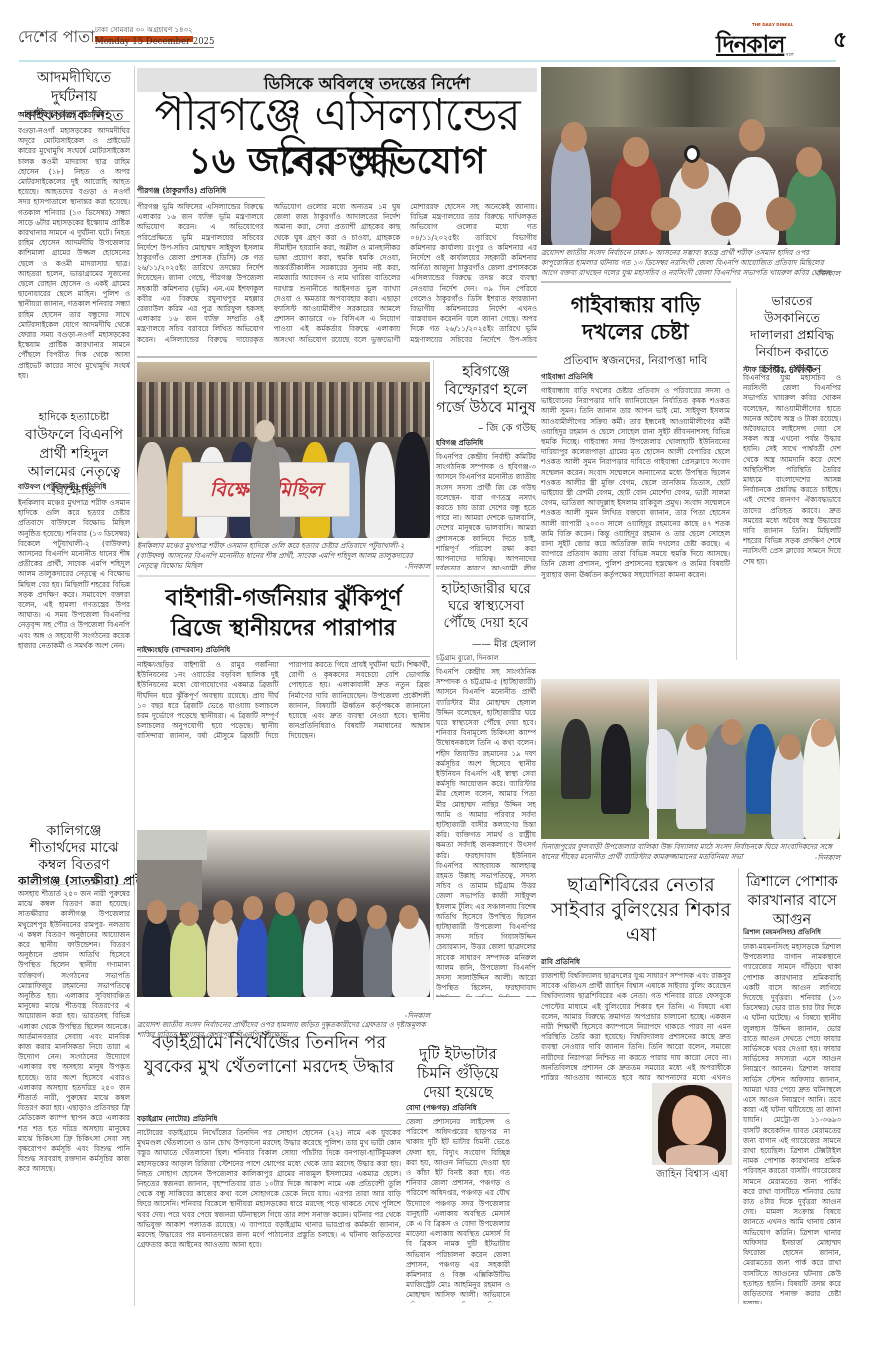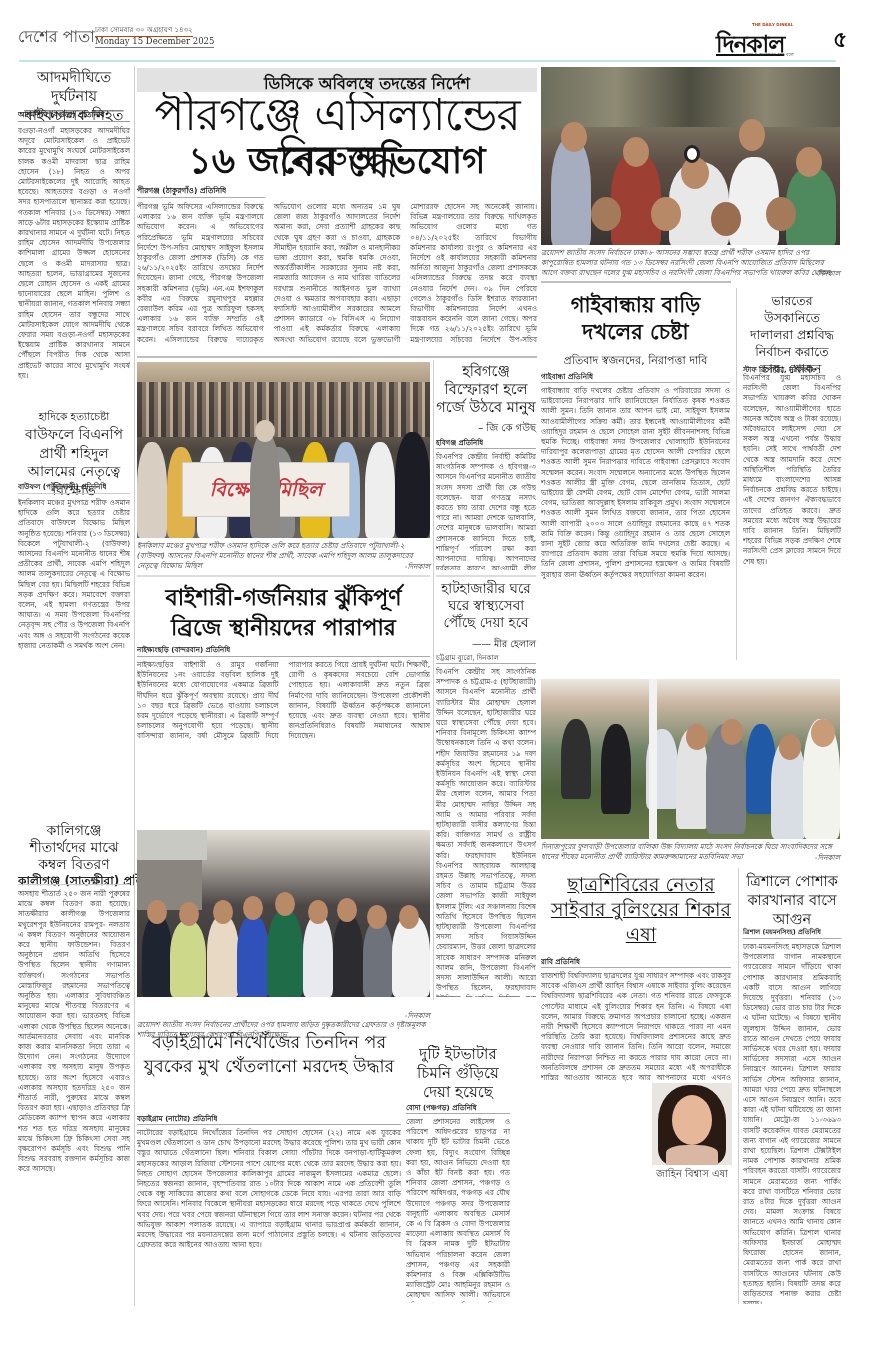--- a/index.html
+++ b/index.html
@@ -16,21 +16,21 @@
   .hair { position: absolute; height: 1px; background: #9c9c9c; }
   .vrule { position: absolute; width: 1px; background: #cfcfcf; }
 
   .photo { position: absolute; overflow: hidden; }
   .photo .bg { position: absolute; inset: 0; }
   .person { position: absolute; border-radius: 45% 45% 10% 10%; }
   .head { position: absolute; border-radius: 50%; background: #b98a68; }
 
   
   #section-name { left: 18px; top: 24px; font-size: 16px; color: #444; font-weight: normal; }
-  #date-bn { left: 95px; top: 24px; font-size: 7px; color: #444; border-bottom: 1px solid #c2410c; }
+  #date-bn { left: 95px; top: 24px; font-size: 7px; color: #444; border-bottom: 6px solid #c2410c; }
   #date-en { left: 95px; top: 36px; font-size: 8.5px; color: #333; font-family: "DejaVu Serif", serif; border-bottom: 1px solid #777; padding-bottom: 1px; }
   #logo { left: 716px; top: 22px; width: 108px; height: 36px; }
   #logo-text { position:absolute; left:0; top:4px; font-size: 23px; font-weight: bold; color:#111; letter-spacing:-1px;text-decoration:underline; }
   #logo-tag { position:absolute; left:36px; top:0; font-size:4px; font-weight:bold; color:#b7410e; }
   #logo-sub { position:absolute; left:30px; top:30px; font-size:4.5px; color:#333; white-space:nowrap; }
   #page-num { left: 833px; top: 22px; font-size: 22px; font-weight: bold; color: #111; }
   #top-line { left: 19px; top: 60px; width: 484px; height: 2px; background: #bfe7ea; }
 </style>
 </head>
 <body>
@@ -235,21 +235,21 @@
 </div>
 
 <div data-name="article-manikganj">
   
 </div>
 <div data-name="article-manikganj-col">
   <div class="abs hl" data-name="headline" style="left:436px; top:0; width:0; height:0;">ট্রাকের চাকায় পিষ্ট হয়ে শিশুর মৃত্যু</div>
 </div>
 
 <div data-name="article-shibir">
-  <div class="abs hl" data-name="headline" style="left:546px; top:872px; width:190px; font-size:19px; line-height:25px;text-decoration:underline;">ছাত্রশিবিরের নেতার সাইবার বুলিংয়ের শিকার এষা</div>
+  <div class="abs hl" data-name="headline" style="left:546px; top:872px; width:190px; font-size:19px; line-height:25px;">ছাত্রশিবিরের নেতার সাইবার বুলিংয়ের শিকার এষা</div>
   <div class="abs byline" data-name="byline" style="left:541px; top:956px; font-size:7px;">রাবি প্রতিনিধি</div>
   <div class="hair" style="left:541px; top:967px; width:190px; background:#aaa;" data-name="divider"></div>
   <div class="abs txt" data-name="article-body" style="left:541px; top:971px; width:190px; height:110px;">রাজশাহী বিশ্ববিদ্যালয় ছাত্রদলের যুগ্ম সাধারণ সম্পাদক এবং রাকসুর সাবেক এজিএস প্রার্থী জাহিন বিশ্বাস এষাকে সাইবার বুলিং করেছেন বিশ্ববিদ্যালয় ছাত্রশিবিরের এক নেতা। গত শনিবার রাতে ফেসবুকে পোস্টের মাধ্যমে এই বুলিংয়ের শিকার হন তিনি। এ বিষয়ে এষা বলেন, আমার বিরুদ্ধে ক্রমাগত অপপ্রচার চালানো হচ্ছে। একজন নারী শিক্ষার্থী হিসেবে ক্যাম্পাসে নিরাপদে থাকতে পারব না এমন পরিস্থিতি তৈরি করা হয়েছে। বিশ্ববিদ্যালয় প্রশাসনের কাছে দ্রুত ব্যবস্থা নেওয়ার দাবি জানান তিনি। তিনি আরো বলেন, সমাজে নারীদের নিরাপত্তা নিশ্চিত না করতে পারার দায় কারো নেবে না। অনতিবিলম্বে প্রশাসন কে দ্রুততম সময়ের মধ্যে এই অপরাধীকে শাস্তির আওতায় আনতে হবে আর আপনাদের মধ্যে এখনও নিরাপত্তা নিশ্চিত না করতে পারার দায় কেউ নেবে না। সকল শিক্ষার্থীদের প্রতি এ ধরনের আচরণ থেকে বিরত থাকার আহ্বান জানান তিনি। একটি নির্দিষ্ট গোষ্ঠী সমালোচনা সহ্য করতে না পেরে সমালোচনাকারীদের নানাভাবে হেনস্তা করছে। মুখে গণতন্ত্রের বুলি আওড়ালেও তাদের আচরণ ক্রমেই ফুটে উঠছে ফ্যাসিবাদের প্রতিচ্ছবি। বিশেষ করে আমাদের বোনদের প্রতি পরিকল্পিত সাইবার বুলিং চালিয়ে তাদের কণ্ঠরোধ করার অপচেষ্টা চলছে। বিষয়টি আরও বিস্ময়কর, কিছুদিন আগেও এই দলেরই একজন সাইবার বুলিংয়ের বিরুদ্ধে মামলা করে নিজেকে নৈতিকতার প্রতীক হিসেবে উপস্থাপন করেছিলেন। অথচ আজ সেই একই দলের একজন আমার বোন এষাকে নিয়ে সামাজিক যোগাযোগমাধ্যমে কুরুচিপূর্ণ ও নোংরা মন্তব্য করেছে। কী ভয়াবহ দ্বিচারিতা ও দ্বন্দ্ব! তারা হয়তো মনে করে এসব আড়ালেই থেকে যাবে, কিন্তু বাস্তবে এসবের স্বরূপ দিন দিন প্রকাশ পাচ্ছে।</div>
   <div class="photo" data-name="portrait-photo" style="left:652px; top:1083px; width:80px; height:82px;">
     <div class="bg" style="background:#e9e5e1;"></div>
     <div style="position:absolute; left:6px; top:2px; width:68px; height:80px; border-radius:45% 45% 20% 20%; background:#2a1a14;"></div>
     <div style="position:absolute; left:20px; top:12px; width:40px; height:50px; border-radius:50%; background:#e7b79a;"></div>
     <div style="position:absolute; left:14px; top:62px; width:52px; height:20px; border-radius:40% 40% 0 0; background:#d9b7a3;"></div>
   </div>
   <div class="abs" data-name="portrait-caption" style="left:652px; top:1166px; width:80px; text-align:center; font-size:10px; color:#333;">জাহিন বিশ্বাস এষা</div>

